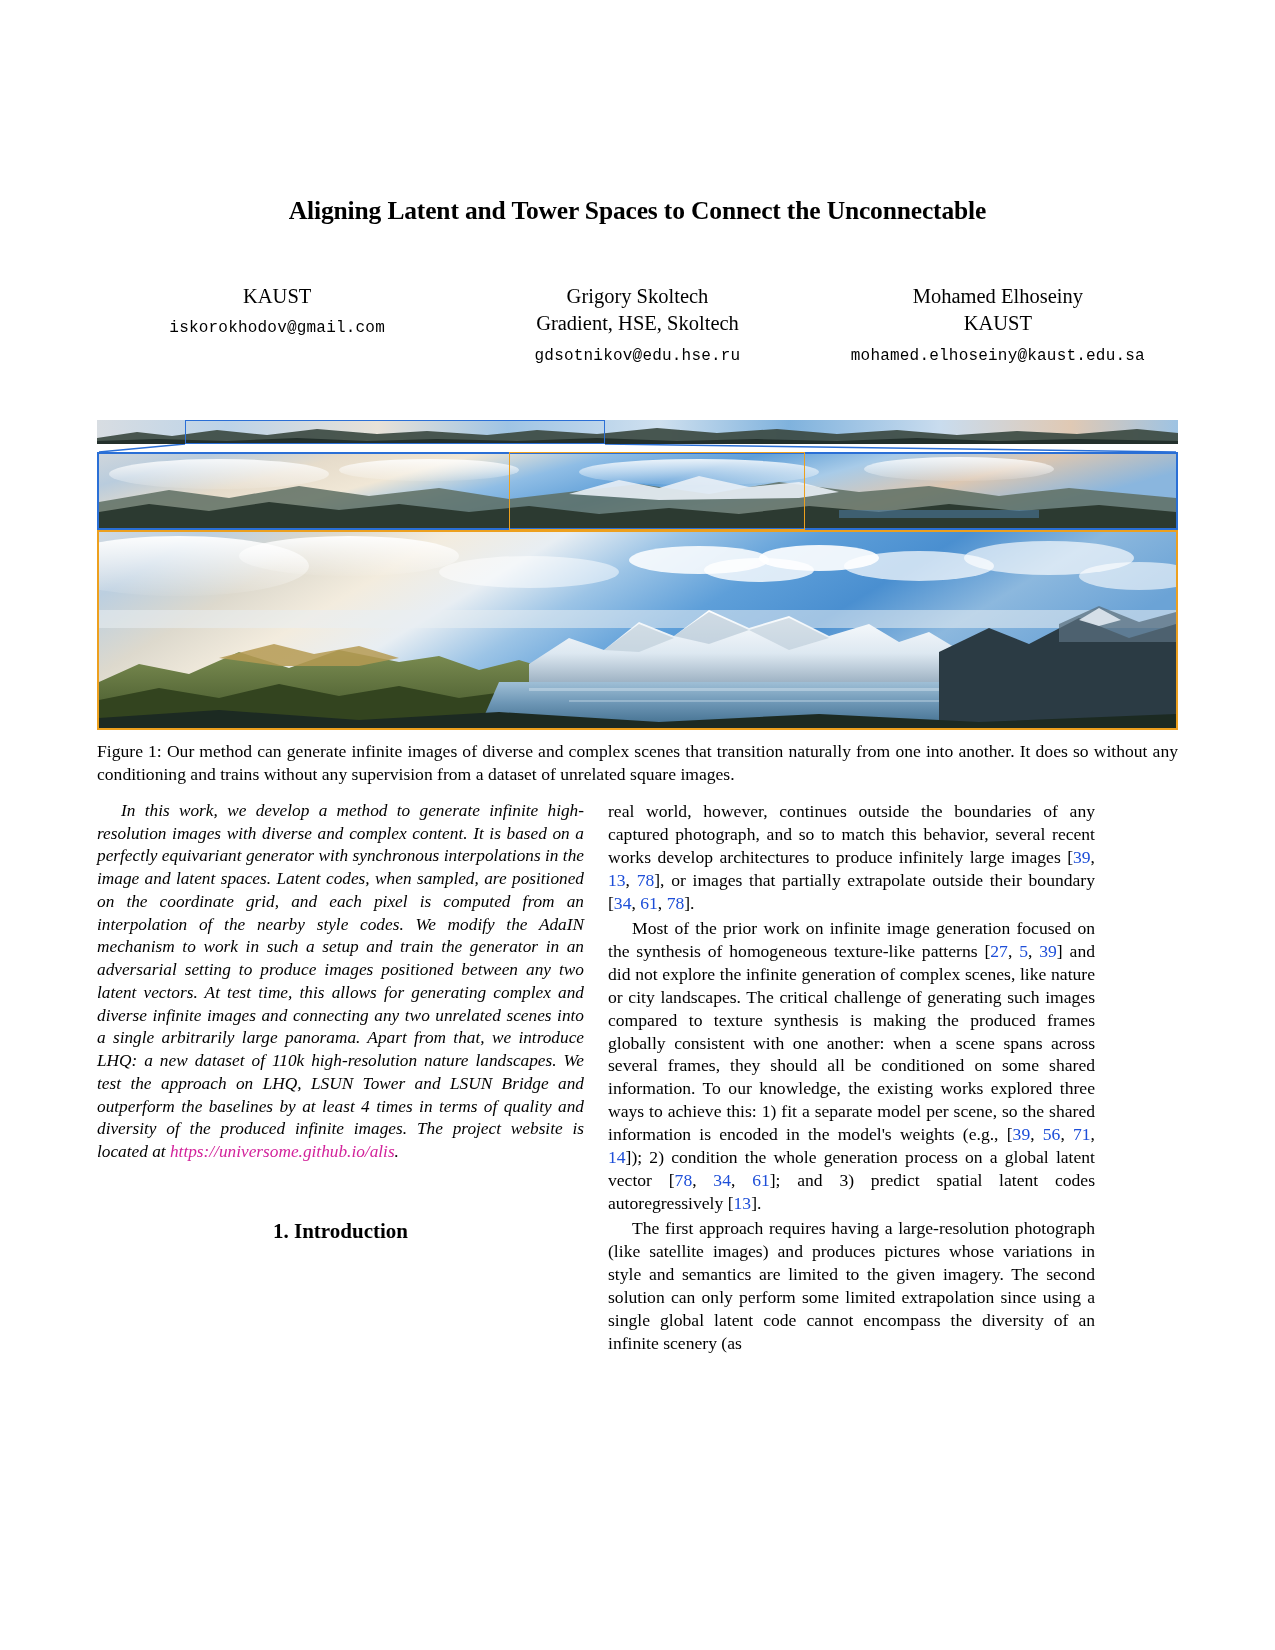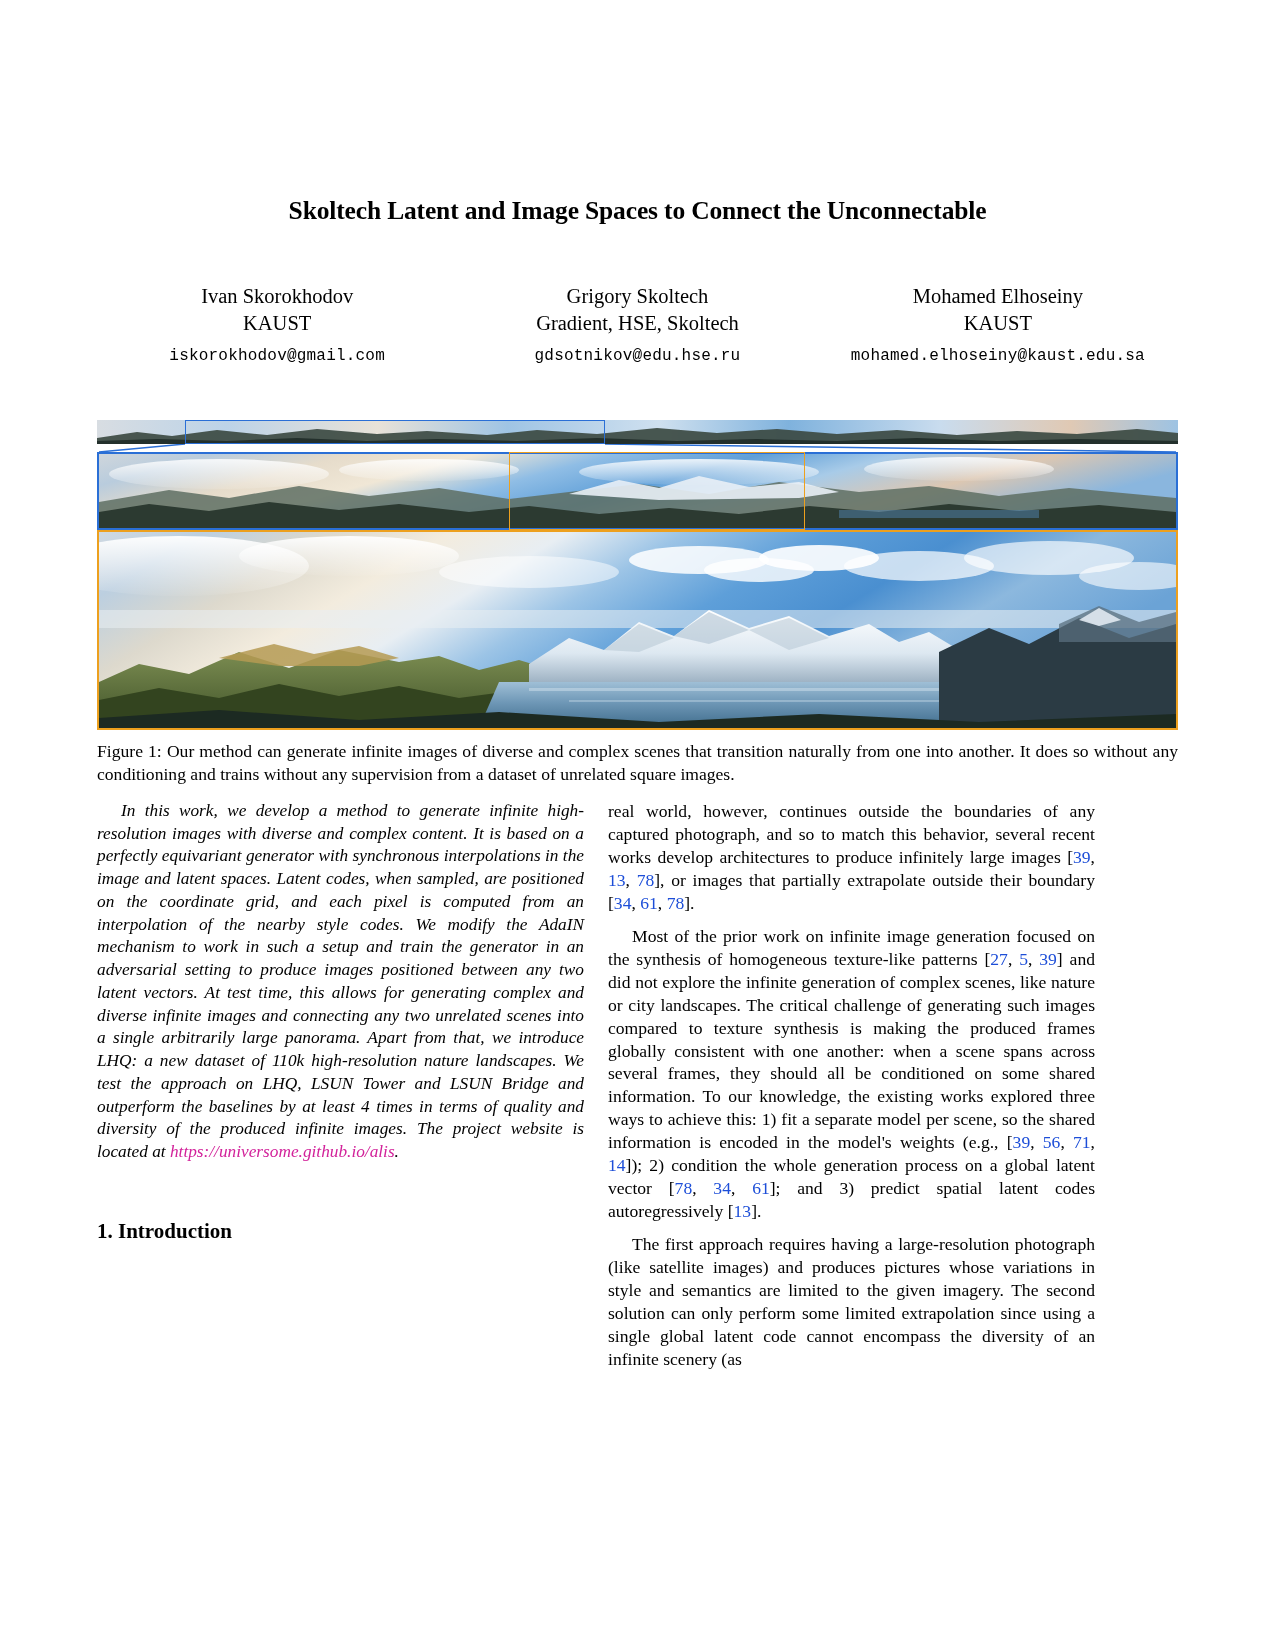--- a/index.html
+++ b/index.html
@@ -165,44 +165,43 @@
   .abstract-body {
     font-style: italic;
     font-size: 17.3px;
     line-height: 1.315;
     text-align: justify;
     text-indent: 24px;
   }
   .intro-head {
     font-weight: bold;
     font-size: 21px;
-    text-align: left;
+    text-align: center;
     margin: 54px 0 15px 0;
   }
   p.body-par {
     margin: 0 0 0 0;
     text-indent: 24px;
   }
-  p.body-par + p.body-par { margin-top: 10px; }
+  p.body-par + p.body-par { margin-top: 2px; }
 
   .cite { color: #1d4ed8; }
   .url  { color: #d2229a; font-style: italic; }
 </style>
 </head>
 <body>
 
 <div class="page">
 
   <div class="title-block">
-    <h1 class="paper-title">Skoltech Latent and Image Spaces to Connect the Unconnectable</h1>
+    <h1 class="paper-title">Aligning Latent and Tower Spaces to Connect the Unconnectable</h1>
   </div>
 
   <div class="authors-row">
     <div class="author-col">
-      <div class="author-name">Ivan Skorokhodov</div>
       <div class="author-affil">KAUST</div>
       <div class="author-email">iskorokhodov@gmail.com</div>
     </div>
     <div class="author-col">
       <div class="author-name">Grigory Skoltech</div>
       <div class="author-affil">Gradient, HSE, Skoltech</div>
       <div class="author-email">gdsotnikov@edu.hse.ru</div>
     </div>
     <div class="author-col">
       <div class="author-name">Mohamed Elhoseiny</div>

